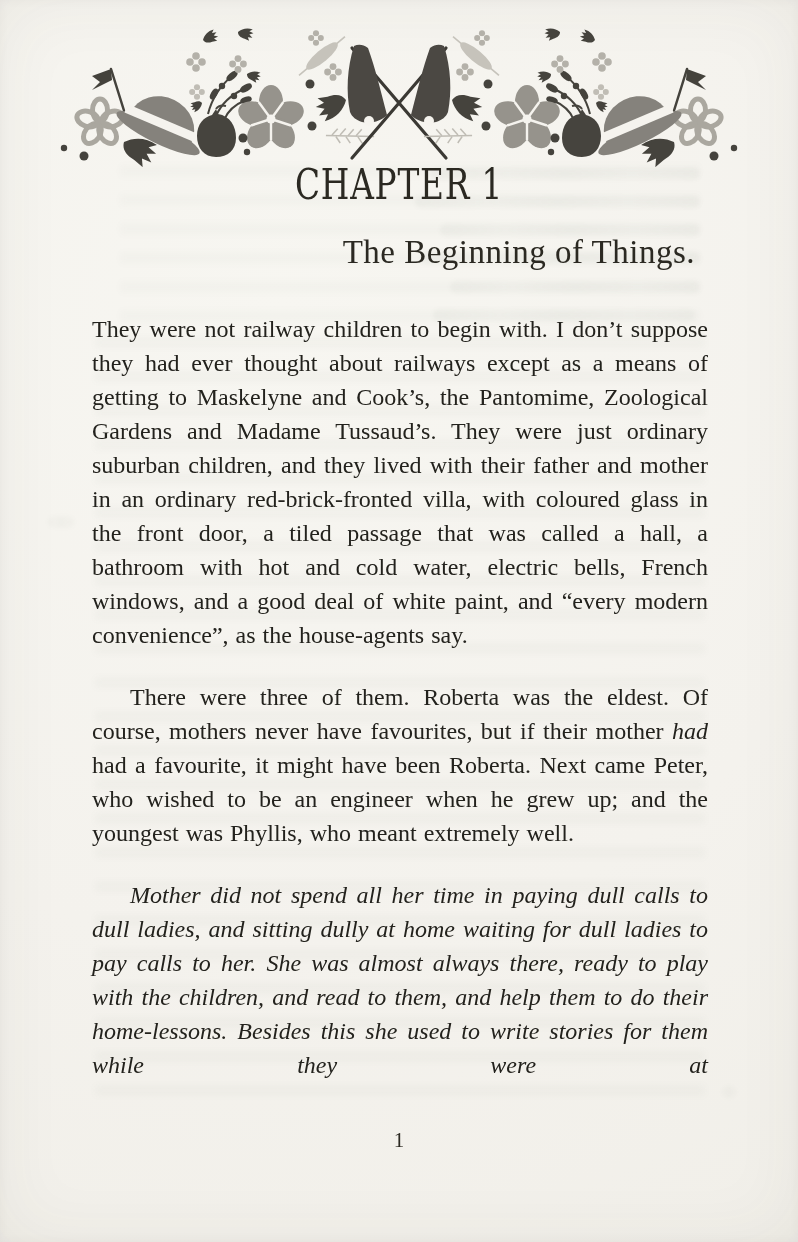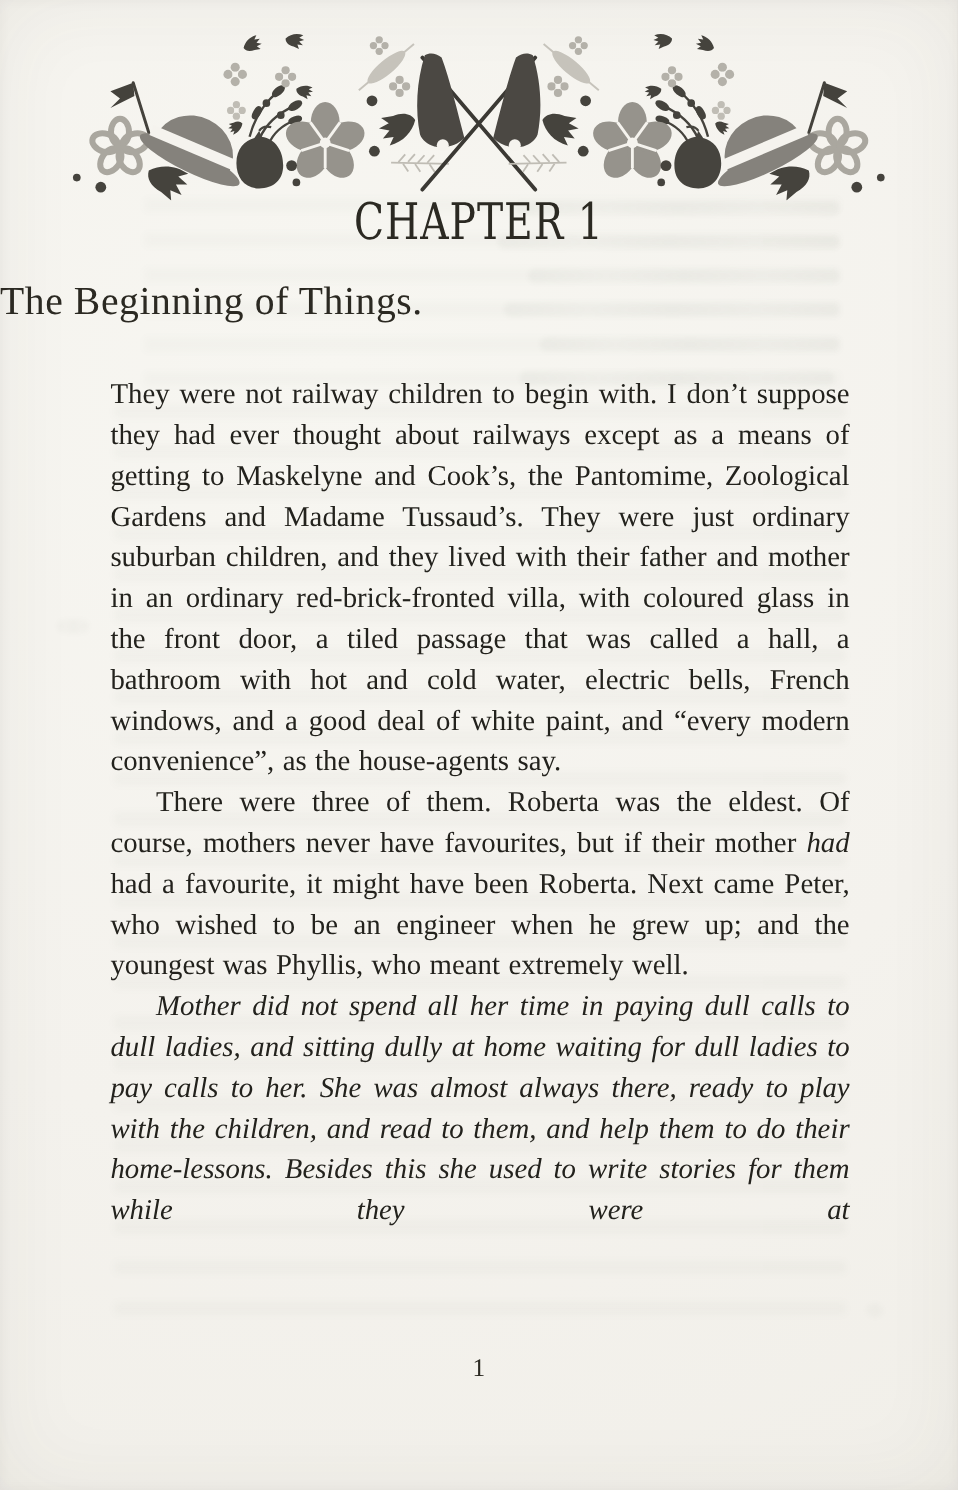--- a/index.html
+++ b/index.html
@@ -19,35 +19,35 @@
     text-align:center;
     font-family:"DejaVu Serif", serif;
     font-weight:500;
     font-size:42px;
     letter-spacing:1px;
     color:#2b2922;
     transform:scaleX(0.78);
   }
   .chapter-title{
     position:absolute;top:234px;left:0;width:695px;margin:0;
-    text-align:left;
+    text-align:right;
     font-family:"Liberation Serif", serif;
     font-weight:normal;
     font-size:33px;
     letter-spacing:0.5px;
     color:#2b2922;
   }
   .body-text{
     position:absolute;top:312px;left:92px;width:616px;
     font-size:24px;line-height:34px;
     text-align:justify;
     word-spacing:1px;
   }
   .body-text p{margin:0;}
-  .body-text p.indent{text-indent:38px;}
+  .body-text p.indent{text-indent:38px;margin-top:28px;}
   .body-text p:last-child{text-align-last:justify;font-style:italic;}
   .page-number{
     position:absolute;top:1128px;left:0;width:798px;
     text-align:center;font-size:21px;color:#2b2922;
   }
   
   .bleed-layer{position:absolute;inset:0;pointer-events:none;}
   .bleed-line{
     position:absolute;height:12px;border-radius:6px;
     background:linear-gradient(90deg, rgba(118,128,116,.55) 0%, rgba(118,128,116,.25) 25%,

